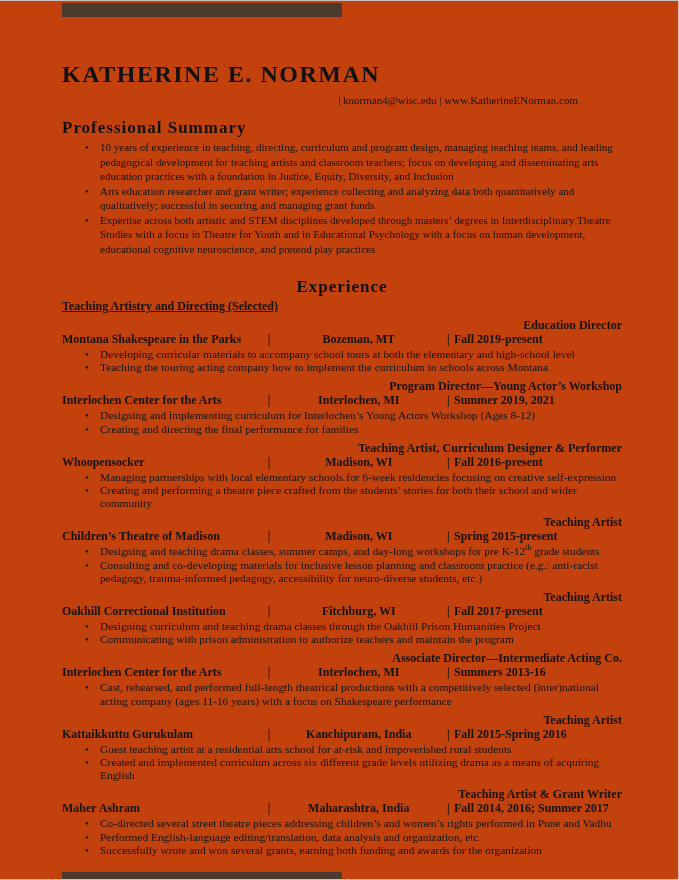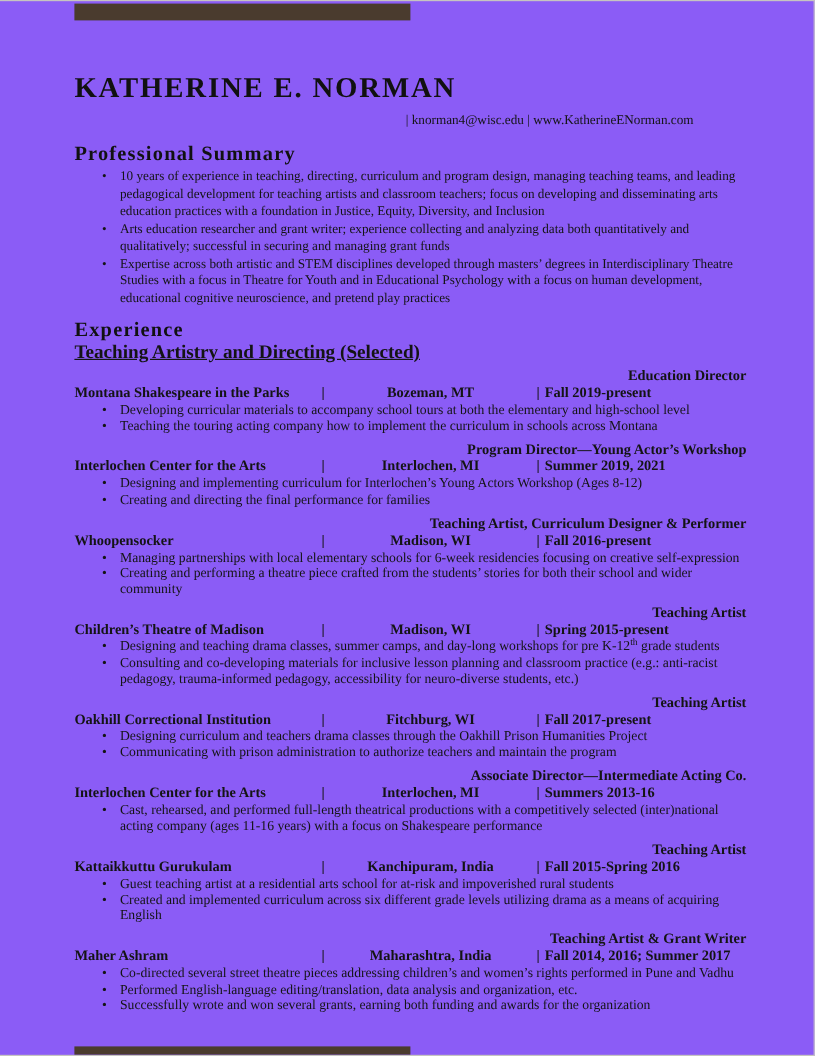--- a/index.html
+++ b/index.html
@@ -1,21 +1,21 @@
 <!DOCTYPE html>
 <html><head>
 <meta charset="utf-8">
 <style>
   html, body { margin: 0; padding: 0; background: #ffffff; }
   .page {
     position: relative;
     width: 679px;
     height: 880px;
     box-sizing: border-box;
-    background: #8b5cf6;
+    background: #c2410c;
     border-top: 1px solid #c6c4c1;
     border-right: 1px solid #c6c4c1;
     border-bottom: 1px solid #c6c4c1;
     overflow: hidden;
     font-family: "Liberation Serif", "DejaVu Serif", serif;
     color: #141414;
   }
   .accent-bar {
     position: absolute;
     left: 62px;
@@ -46,21 +46,21 @@
   }
   h2.section {
     margin: 0;
     font-size: 17px;
     line-height: 22px;
     font-weight: bold;
     letter-spacing: 1px;
     color: #111111;
   }
   h2.section.summary { margin-top: 10px; }
-  h2.section.experience { margin-top: 8px; }
+  h2.section.experience { margin-top: 20px; text-align: center; }
 
   ul.bullets {
     margin: 1px 0 0 0;
     padding: 0;
     list-style: none;
   }
   ul.bullets li {
     position: relative;
     padding-left: 38px;
     font-size: 11.4px;
@@ -72,21 +72,21 @@
     left: 23px;
     top: 0;
   }
   ul.bullets.summary-bullets li {
     font-size: 11px;
     line-height: 14.5px;
   }
 
   .subsection {
     margin-top: 1px;
-    font-size: 16px;
+    font-size: 12px;
     line-height: 14px;
     font-weight: bold;
     text-decoration: underline;
   }
 
   .job { margin-top: 5px; }
   .job-title {
     font-size: 12px;
     line-height: 14px;
     font-weight: bold;
@@ -189,21 +189,21 @@
   <div class="job">
     <div class="job-title">Teaching Artist</div>
     <div class="company-line">
       <span class="company">Oakhill Correctional Institution</span>
       <span class="pipe">|</span>
       <span class="location">Fitchburg, WI</span>
       <span class="pipe">|</span>
       <span class="dates">Fall 2017-present</span>
     </div>
     <ul class="bullets">
-            <li>Designing curriculum and teachers drama classes through the Oakhill Prison Humanities Project</li>
+            <li>Designing curriculum and teaching drama classes through the Oakhill Prison Humanities Project</li>
             <li>Communicating with prison administration to authorize teachers and maintain the program</li>
           </ul>
   </div>
 
   <div class="job">
     <div class="job-title">Associate Director—Intermediate Acting Co.</div>
     <div class="company-line">
       <span class="company">Interlochen Center for the Arts</span>
       <span class="pipe">|</span>
       <span class="location">Interlochen, MI</span>

